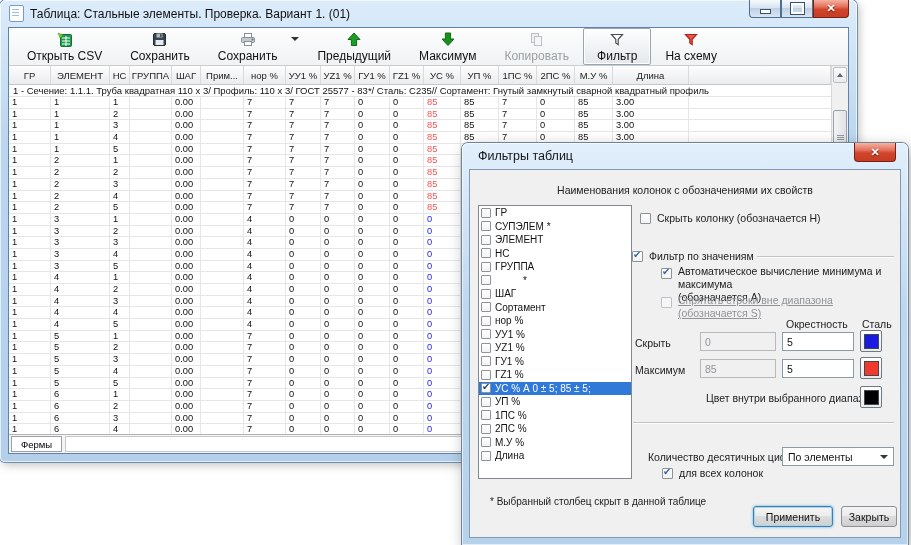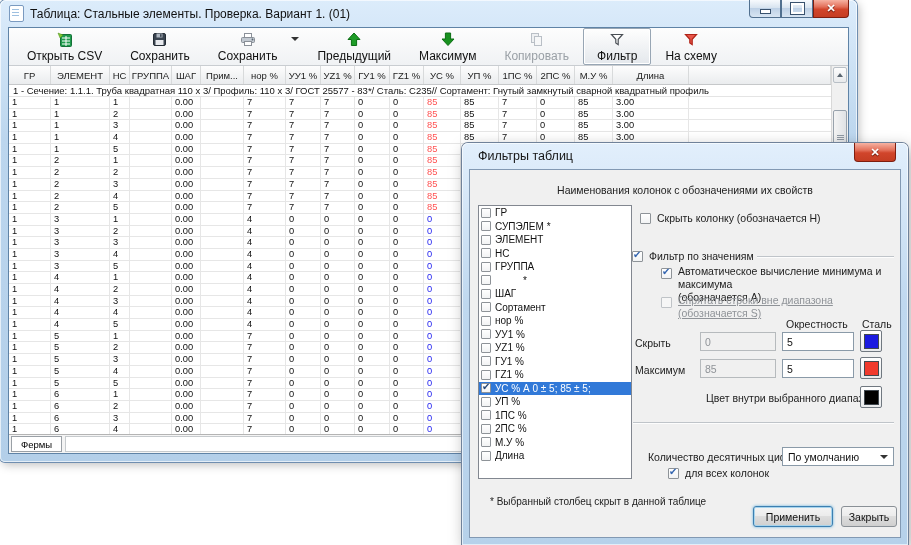--- a/index.html
+++ b/index.html
@@ -953,24 +953,24 @@
 
     <div class="lbl" style="left:236px;top:222px;">Цвет внутри выбранного диапазона</div>
     <div class="swatch" style="left:390px;top:216px;">
         <span class="chip" id="chip-range" style="background: rgb(0, 0, 0);"></span>
       </div>
 
     <div class="grpline" style="left:163px;right:6px;top:252px;"></div>
 
     <div class="lbl" style="left:178px;top:281px;">Количество десятичных цифр</div>
     <div class="combo" style="left:312px;top:277px;width:112px;">
-      <span>По умолчанию</span>
+      <span>По элементы</span>
       <span class="caret"></span>
     </div>
-    <div class="fld" style="left:198px;top:297px;">
+    <div class="fld" style="left:192px;top:297px;">
       <span class="cb checked"></span>
       <span>для всех колонок</span>
     </div>
 
     <div class="lbl" style="left:20px;top:326px;font-size:10px;">* Выбранный столбец скрыт в данной таблице</div>
 
     <div class="btn focus" style="left:283px;top:336px;width:80px;">Применить</div>
     <div class="btn" style="left:371px;top:336px;width:56px;">Закрыть</div>
   </div>
 </div>

